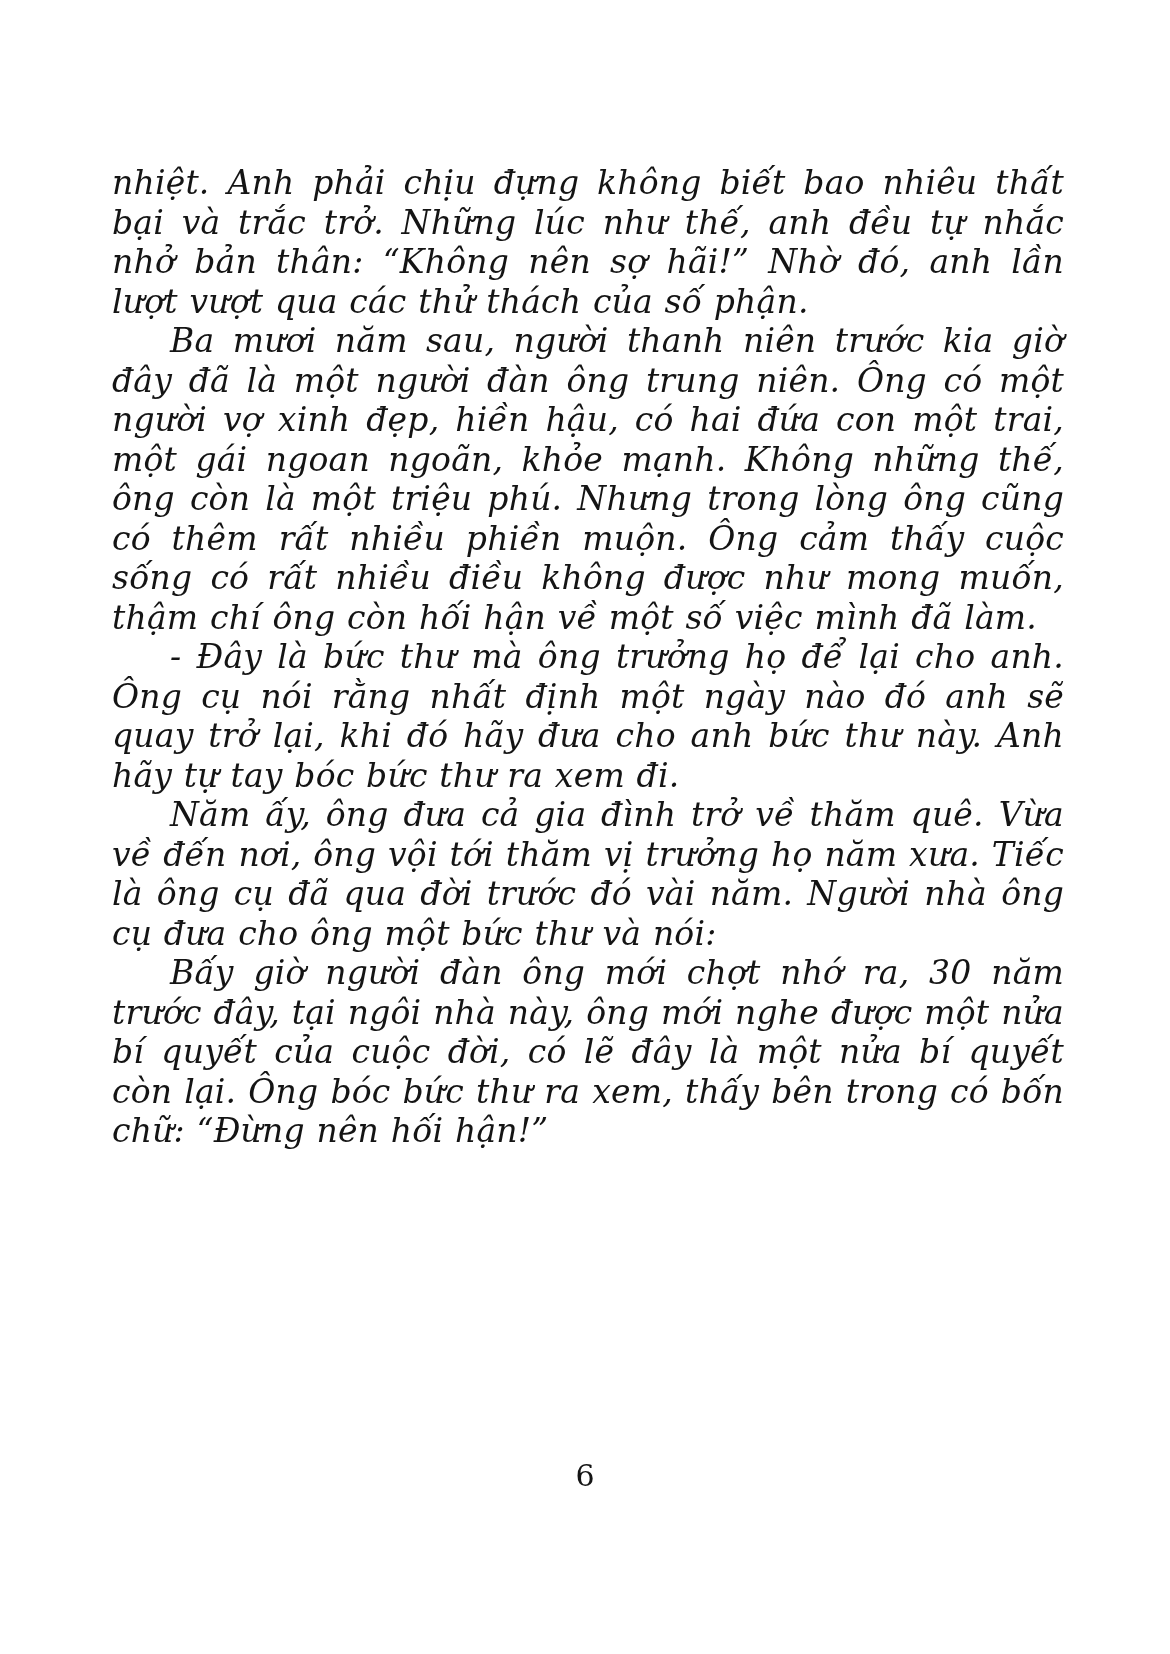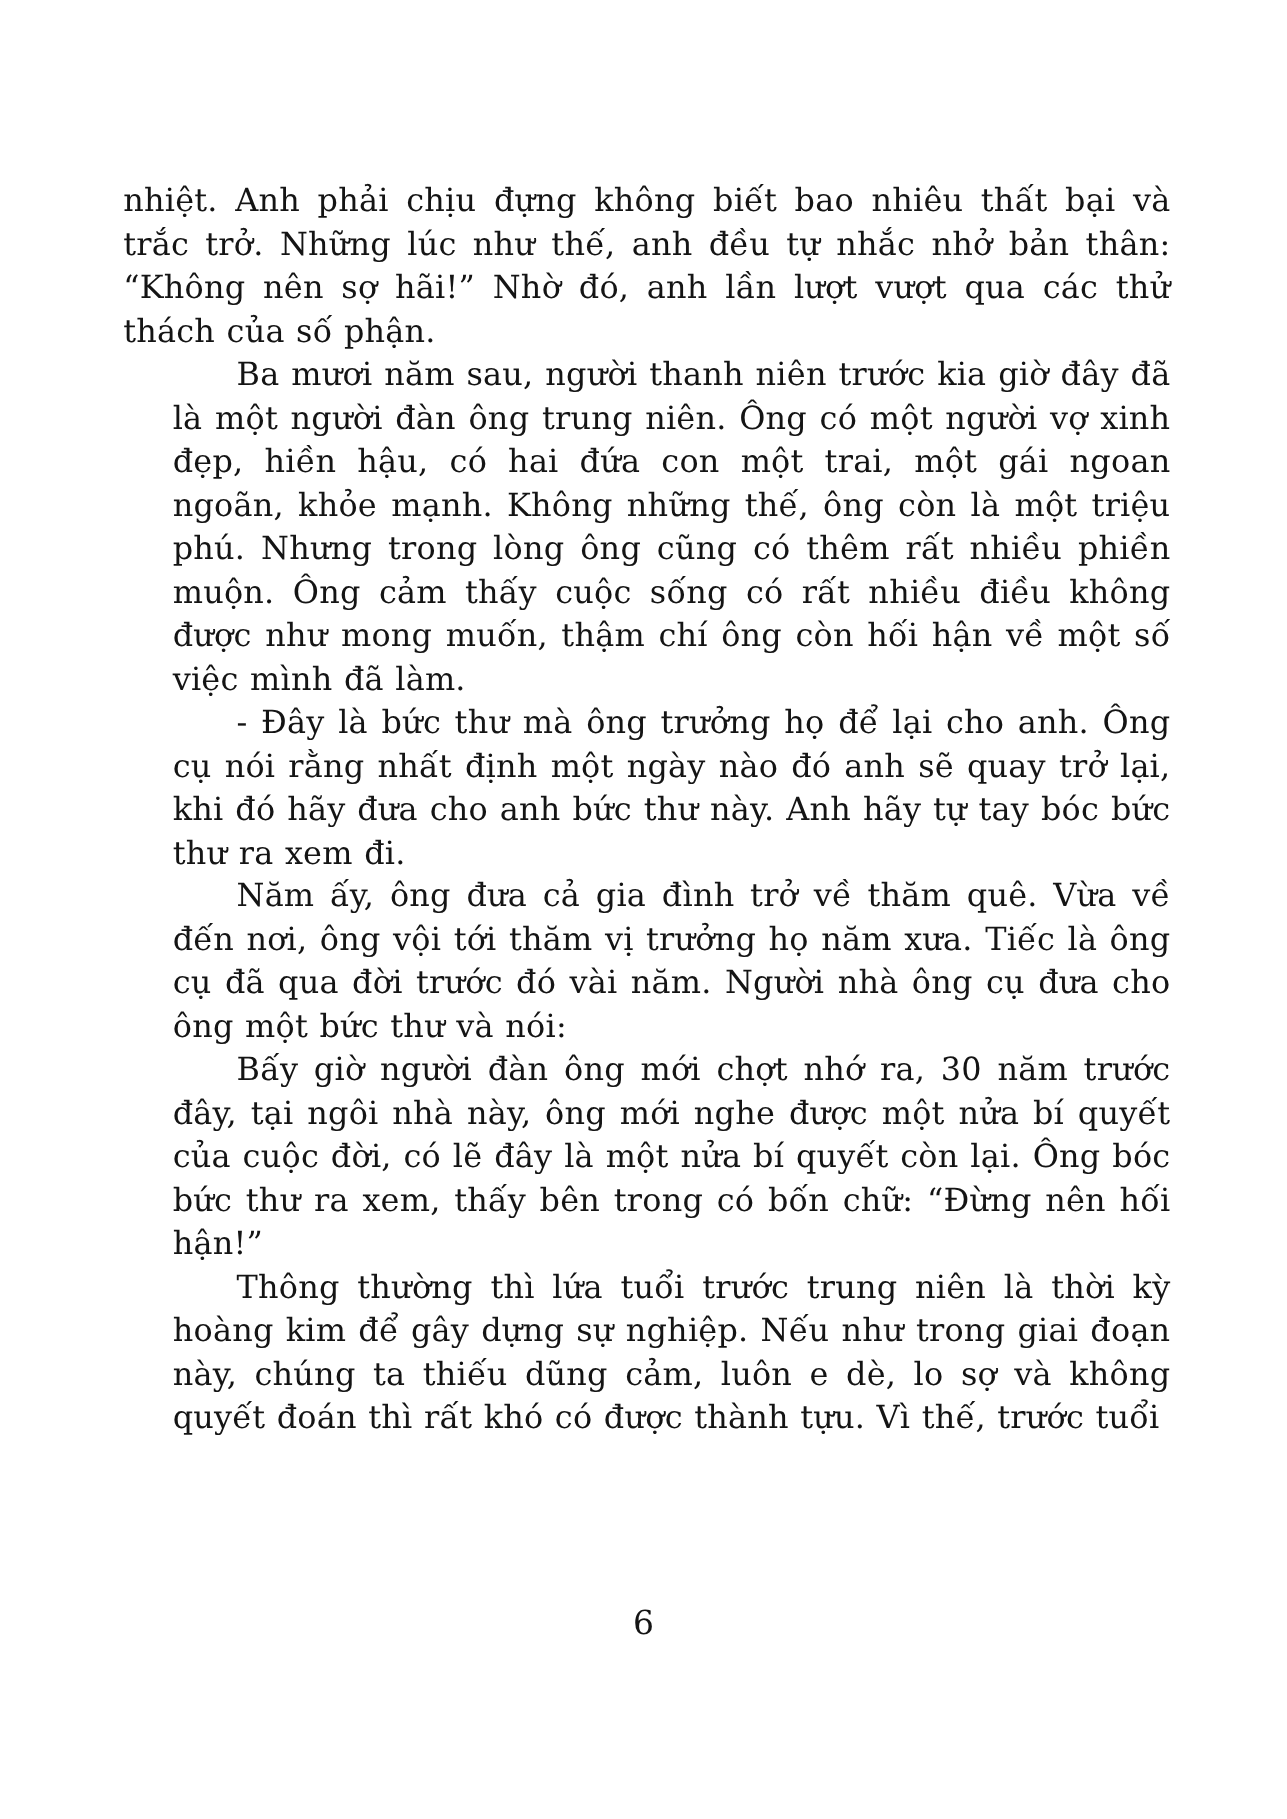--- a/index.html
+++ b/index.html
@@ -16,29 +16,29 @@
     overflow: hidden;
   }
   .text-block {
     position: absolute;
     left: 112px;
     top: 163px;
     width: 952px;
   }
   .para {
     margin: 0;
-    font-size: 29px;
+    font-style: italic;
+    font-size: 33px;
     line-height: 39.5px;
     text-align: justify;
     letter-spacing: 0.2px;
     word-spacing: 1px;
   }
   .para.indent {
     text-indent: 58px;
-    margin-left: 45px;
   }
   .page-number {
     position: absolute;
     left: 0;
     top: 1458px;
     width: 1170px;
     text-align: center;
     font-size: 30px;
     font-style: normal;
     color: #141414;
@@ -47,17 +47,16 @@
 </head>
 <body>
 
 <main>
   <section class="text-block">
     <p class="para">nhiệt. Anh phải chịu đựng không biết bao nhiêu thất bại và trắc trở. Những lúc như thế, anh đều tự nhắc nhở bản thân: “Không nên sợ hãi!” Nhờ đó, anh lần lượt vượt qua các thử thách của số phận.</p>
     <p class="para indent">Ba mươi năm sau, người thanh niên trước kia giờ đây đã là một người đàn ông trung niên. Ông có một người vợ xinh đẹp, hiền hậu, có hai đứa con một trai, một gái ngoan ngoãn, khỏe mạnh. Không những thế, ông còn là một triệu phú. Nhưng trong lòng ông cũng có thêm rất nhiều phiền muộn. Ông cảm thấy cuộc sống có rất nhiều điều không được như mong muốn, thậm chí ông còn hối hận về một số việc mình đã làm.</p>
     <p class="para indent">- Đây là bức thư mà ông trưởng họ để lại cho anh. Ông cụ nói rằng nhất định một ngày nào đó anh sẽ quay trở lại, khi đó hãy đưa cho anh bức thư này. Anh hãy tự tay bóc bức thư ra xem đi.</p>
     <p class="para indent">Năm ấy, ông đưa cả gia đình trở về thăm quê. Vừa về đến nơi, ông vội tới thăm vị trưởng họ năm xưa. Tiếc là ông cụ đã qua đời trước đó vài năm. Người nhà ông cụ đưa cho ông một bức thư và nói:</p>
     <p class="para indent">Bấy giờ người đàn ông mới chợt nhớ ra, 30 năm trước đây, tại ngôi nhà này, ông mới nghe được một nửa bí quyết của cuộc đời, có lẽ đây là một nửa bí quyết còn lại. Ông bóc bức thư ra xem, thấy bên trong có bốn chữ: “Đừng nên hối hận!”</p>
-    <p class="para indent">Thông thường thì lứa tuổi trước trung niên là thời kỳ hoàng kim để gây dựng sự nghiệp. Nếu như trong giai đoạn này, chúng ta thiếu dũng cảm, luôn e dè, lo sợ và không quyết đoán thì rất khó có được thành tựu. Vì thế, trước tuổi</p>
   </section>
 
   <div class="page-number">6</div>
 </main>
 
 </body></html>

